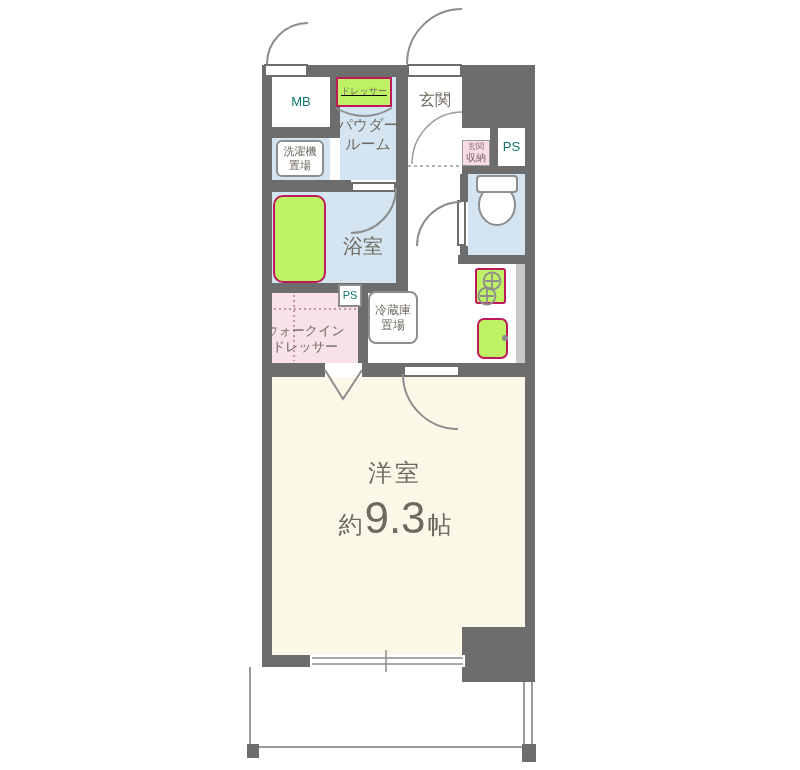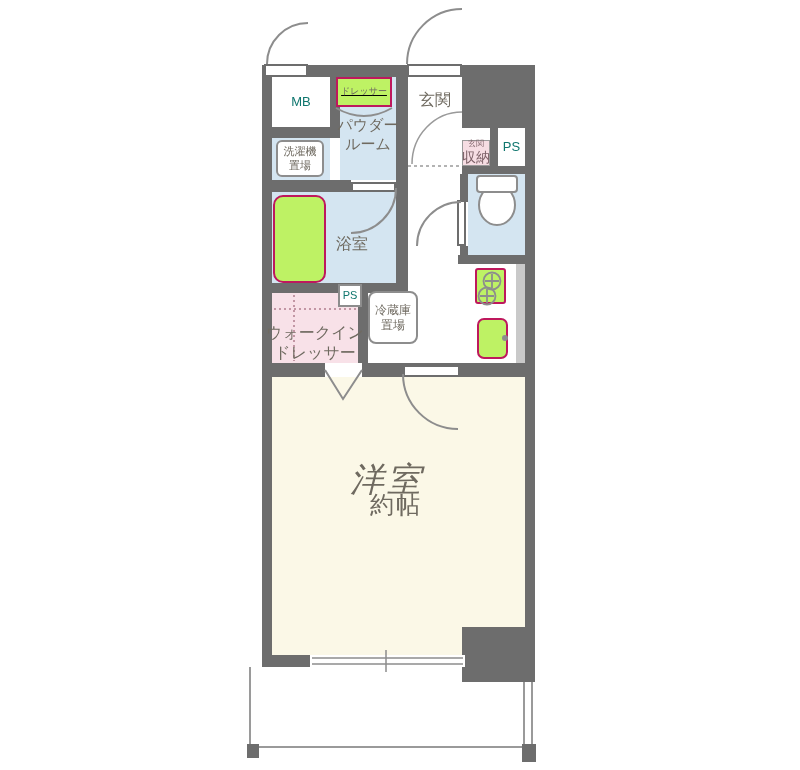--- a/index.html
+++ b/index.html
@@ -76,21 +76,21 @@
     <span class="lbl" style="position:static;font-size:12px;">置場</span>
   </div>
   <div class="floor-white" style="left:498px;top:128px;width:27px;height:38px;display:flex;align-items:center;justify-content:center;">
     <span class="lbl lbl-lt" style="position:static;font-size:13px;">PS</span>
   </div>
   <div class="labelbox" style="left:338px;top:284px;width:24px;height:23px;border-radius:0;">
     <span class="lbl lbl-lt" style="position:static;font-size:11px;">PS</span>
   </div>
   <div class="labelbox" style="left:462px;top:140px;width:28px;height:26px;background:#f6dde3;border:1px solid #9a9a9a;">
     <span class="lbl" style="position:static;font-size:8px;color:#7c6067;">玄関</span>
-    <span class="lbl" style="position:static;font-size:14px;color:#7c6067;">収納</span>
+    <span class="lbl" style="position:static;font-size:10px;color:#7c6067;">収納</span>
   </div>
   <div class="fixture" style="left:475px;top:268px;width:31px;height:36px;border-radius:3px;"></div>
   <div class="fixture" style="left:477px;top:318px;width:31px;height:41px;border-radius:7px;"></div>
 
   <svg class="overlay" width="800" height="770" viewBox="0 0 800 770">
 
     <g stroke="#8d8d8d" stroke-width="2" fill="none">
       <path d="M 267 64 A 41 41 0 0 1 308 23"></path>
       <path d="M 407 64 A 55 55 0 0 1 462 9"></path>
       <path d="M 396 188 A 45 45 0 0 1 351 233"></path>
@@ -139,24 +139,25 @@
     <rect x="247" y="744" width="12" height="14" fill="#6d6d6d"></rect>
     <rect x="522" y="744" width="14" height="18" fill="#6d6d6d"></rect>
   </svg>
 
   <div class="lbl lbl-lt" style="left:272px;top:94px;width:58px;font-size:13px;">MB</div>
   <div class="lbl" style="left:408px;top:90px;width:54px;font-size:16px;">玄関</div>
   <div class="lbl" style="left:330px;top:116px;width:76px;font-size:15px;">
     <span style="display:block;">パウダー</span>
     <span style="display:block;">ルーム</span>
   </div>
-  <div class="lbl" style="left:319px;top:234px;width:66px;font-size:16px;">浴室</div>
-  <div class="lbl" style="left:266px;top:323px;width:98px;font-size:16px;">
+  <div class="lbl" style="left:330px;top:234px;width:66px;font-size:20px;">浴室</div>
+  <div class="lbl" style="left:256px;top:323px;width:98px;font-size:13px;">
     <span style="display:block;">ウォークイン</span>
     <span style="display:block;">ドレッサー</span>
   </div>
-  <div class="lbl" style="left:312px;top:458px;width:150px;font-size:34px;letter-spacing:3px;font-style:italic;">洋室</div>
+  <div class="lbl" style="left:320px;top:458px;width:150px;font-size:24px;letter-spacing:3px;">洋室</div>
   <div class="lbl size-line" style="left:300px;top:490px;width:190px;">
     <span style="font-size:24px;">約</span>
+    <span style="font-size:44px;">9.3</span>
     <span style="font-size:24px;">帖</span>
   </div>
 
 </div>
 
 </body></html>

